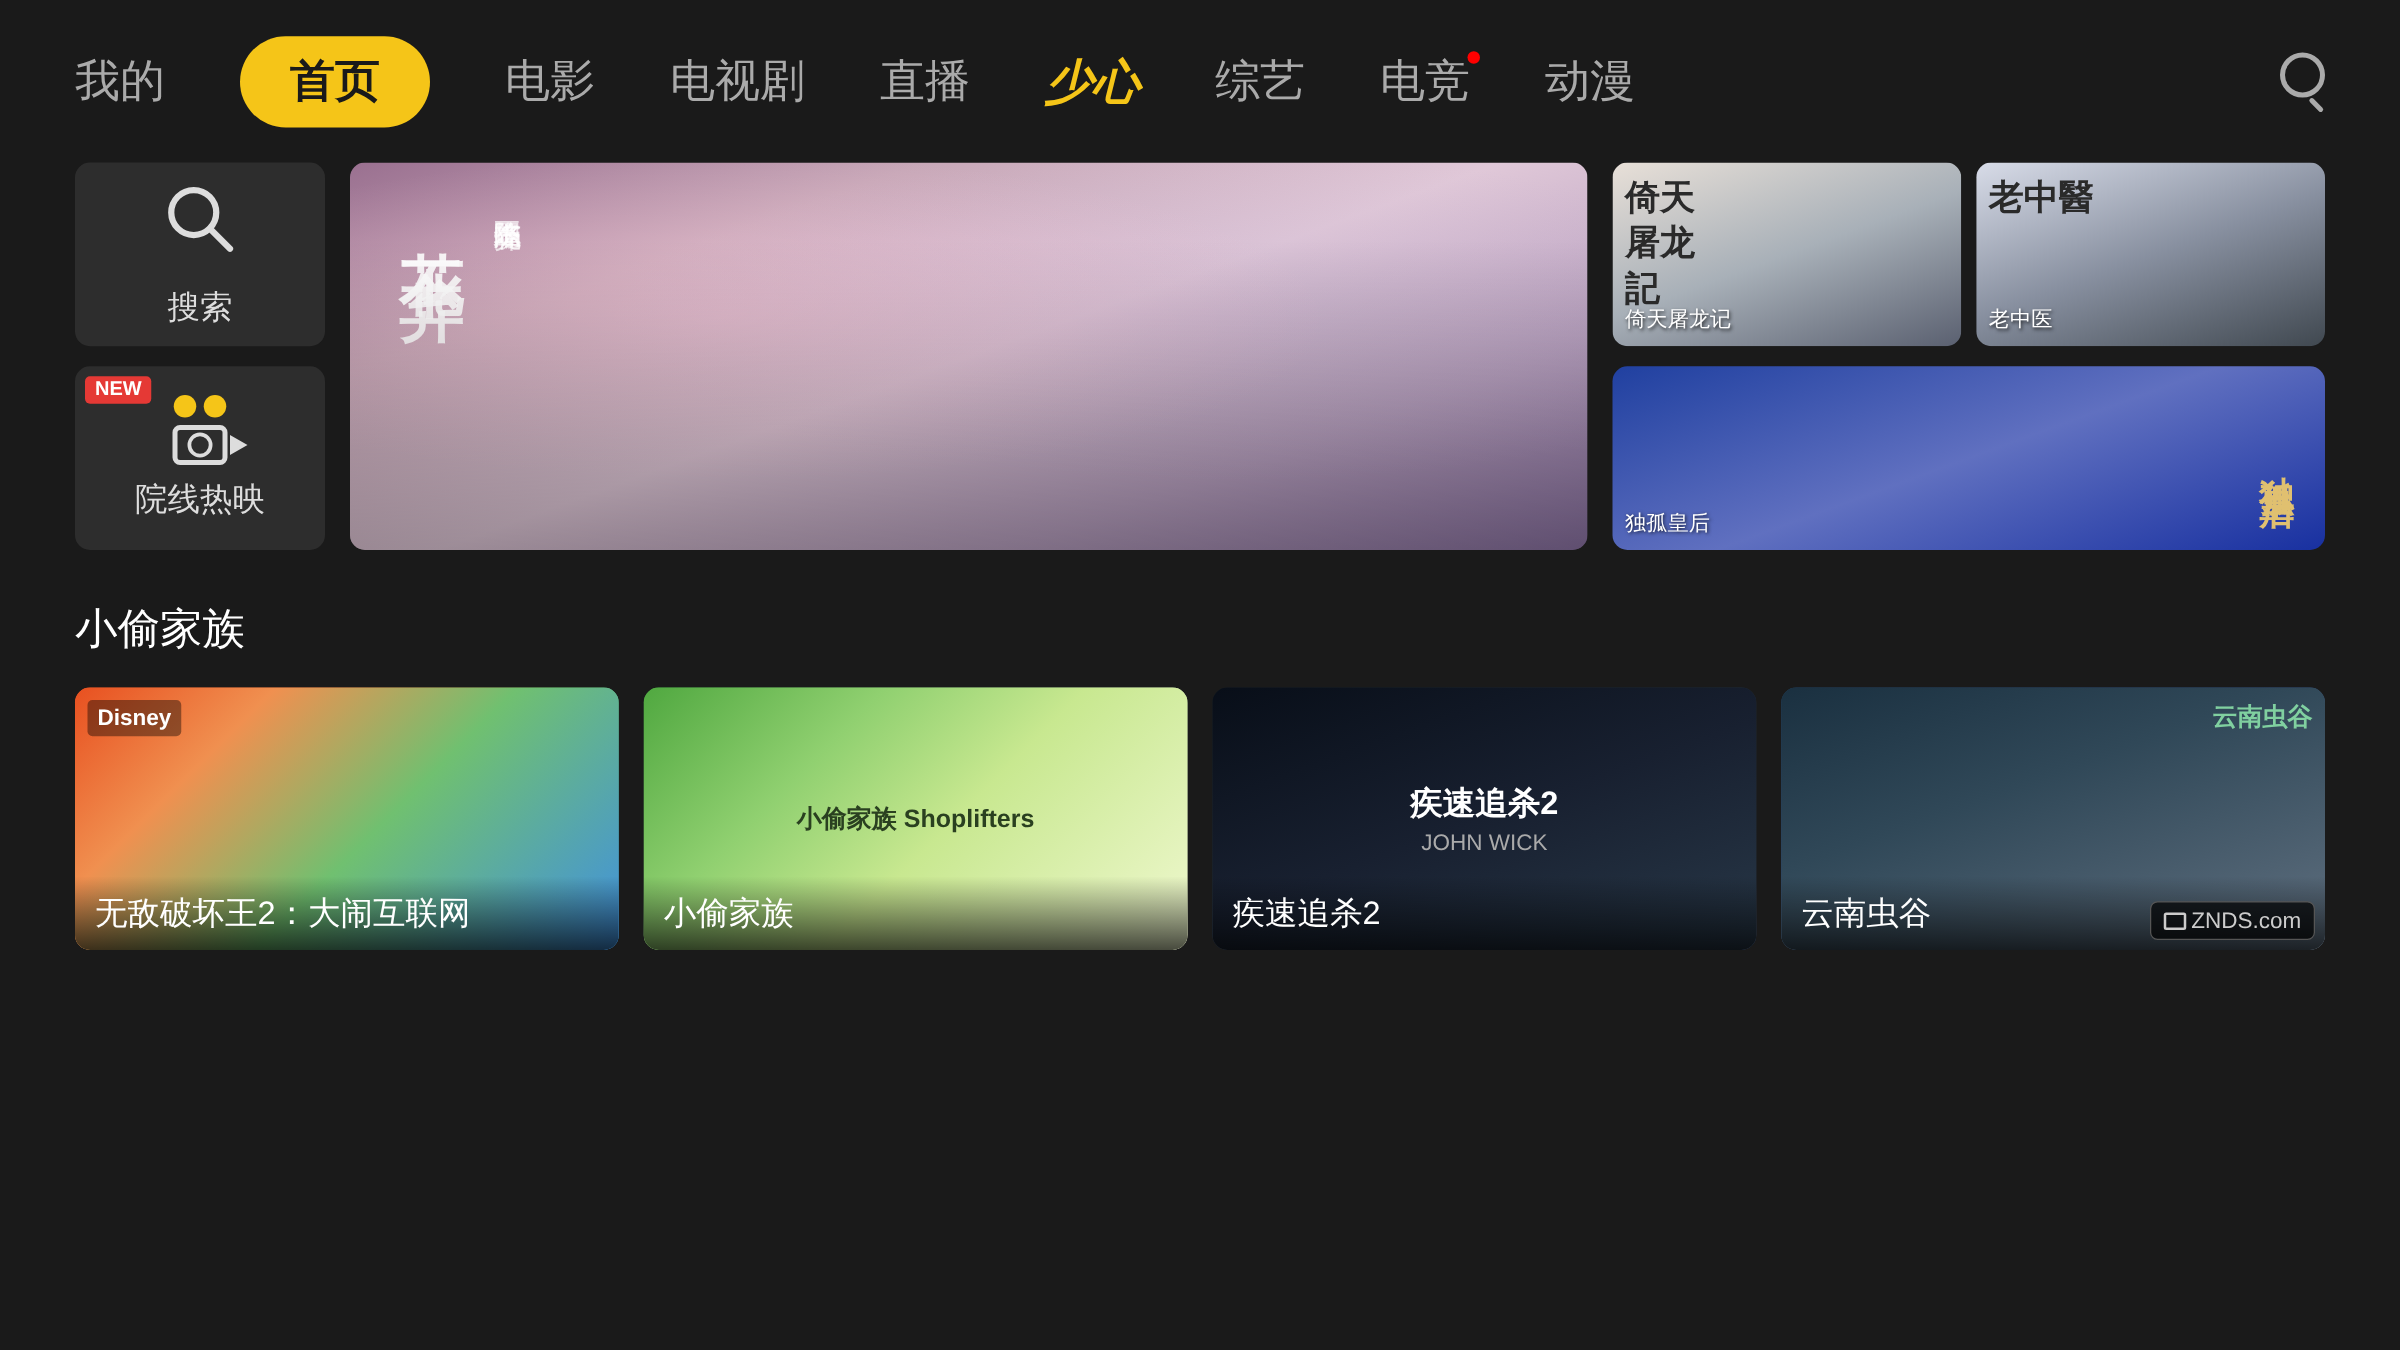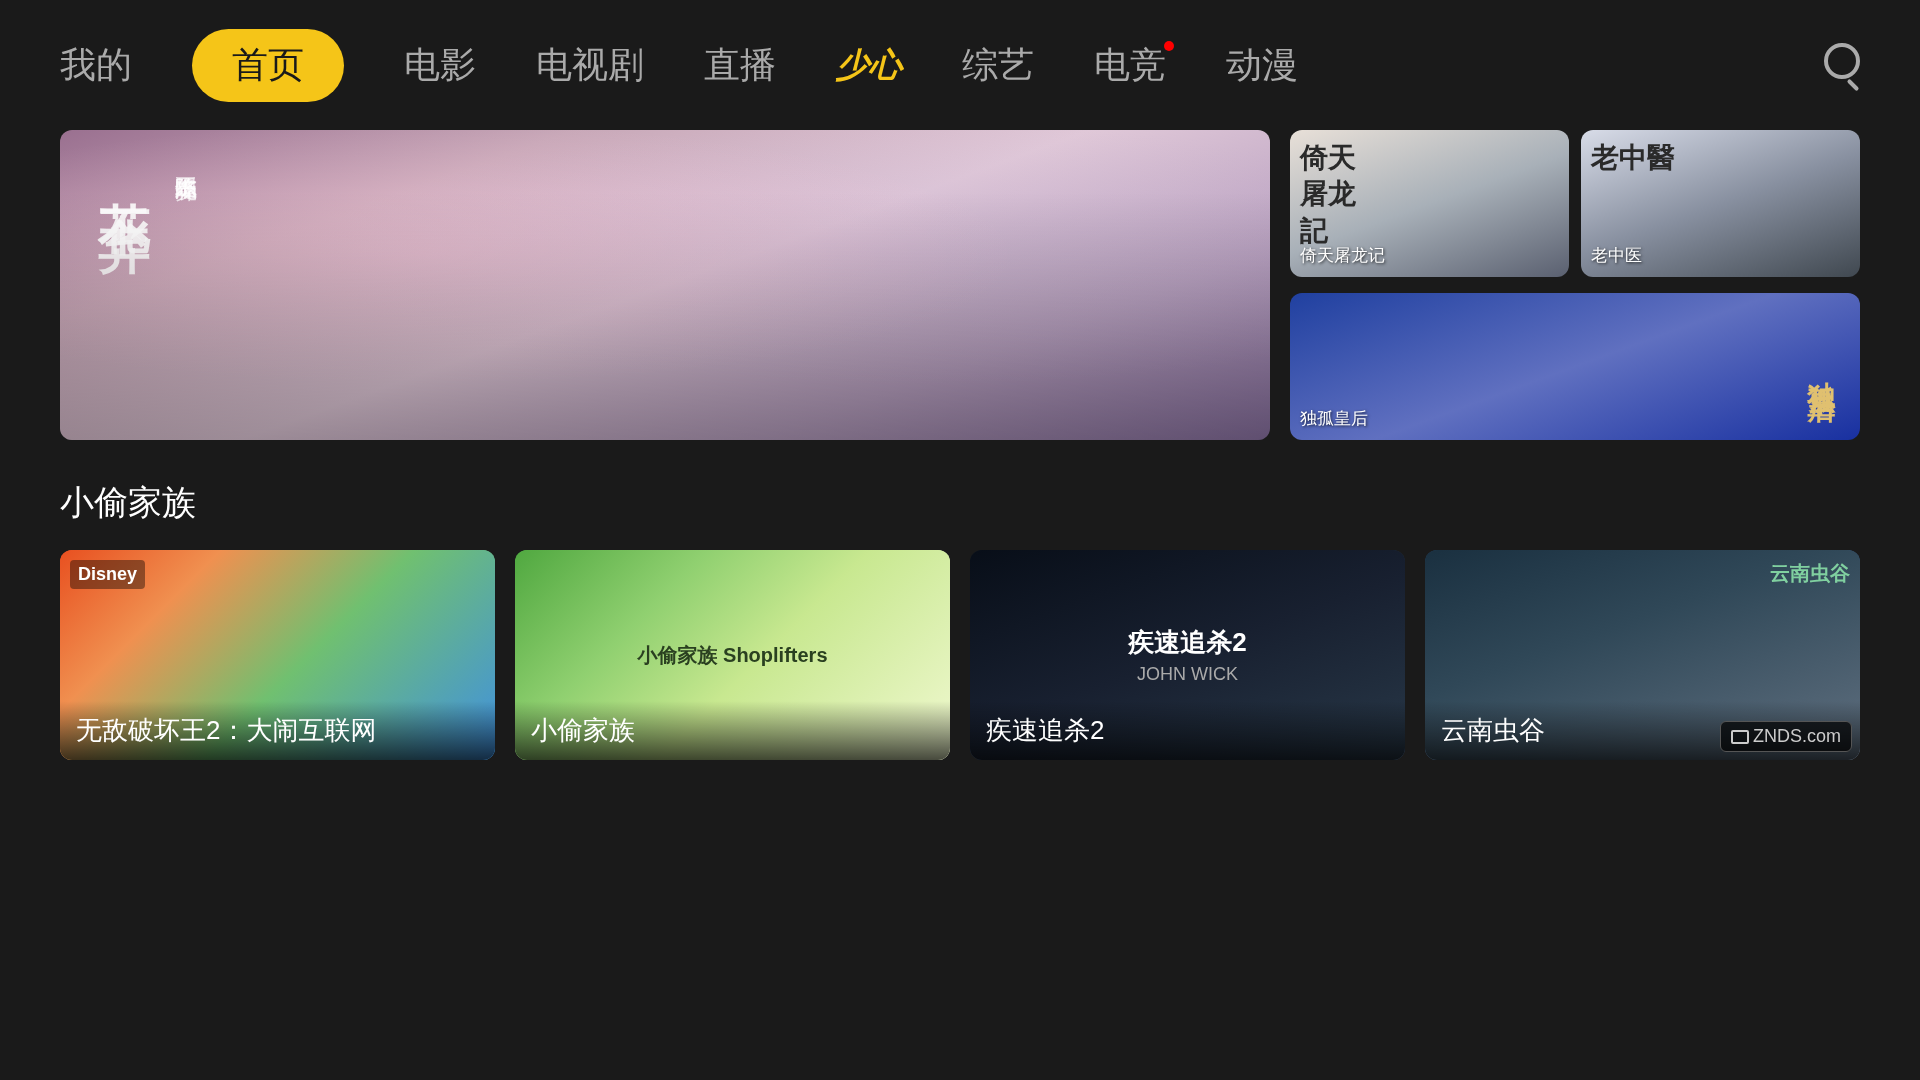--- a/index.html
+++ b/index.html
@@ -25,39 +25,39 @@
       color: #aaa;
       cursor: pointer;
       white-space: nowrap;
       position: relative;
     }
     .nav-item.active {
       background: #f5c518;
       color: #1a1a1a;
       padding: 12px 40px;
       border-radius: 50px;
-      font-weight: normal;
+      font-weight: bold;
     }
     .nav-item .red-dot {
       position: absolute;
       top: 0;
       right: -8px;
       width: 10px;
       height: 10px;
       background: red;
       border-radius: 50%;
     }
     .nav-search {
       margin-left: auto;
       font-size: 40px;
       color: #aaa;
       cursor: pointer;
     }
     .nav-logo {
-      font-size: 33px;
+      font-size: 38px;
       color: #f5c518;
       font-style: italic;
       font-weight: bold;
     }
 
     
     .main {
       padding: 0 60px;
     }
 
@@ -324,20 +324,47 @@
   <div class="nav-item">动漫</div>
   <div class="nav-search">
     <span class="search-circle"></span>
   </div>
 </nav>
 
 <div class="main">
 
   <div class="top-section">
 
+    <div class="left-buttons">
+      <div class="left-btn">
+        <div class="icon">
+          <svg width="60" height="60" viewBox="0 0 60 60">
+            <circle cx="25" cy="25" r="18" stroke="#ddd" stroke-width="5" fill="none"></circle>
+            <line x1="38" y1="38" x2="54" y2="54" stroke="#ddd" stroke-width="5" stroke-linecap="round"></line>
+          </svg>
+        </div>
+        <div class="label">搜索</div>
+      </div>
+      <div class="left-btn">
+        <span class="new-badge">NEW</span>
+        <div class="cinema-icon">
+          <div class="eyes">
+            <div class="eye"></div>
+            <div class="eye"></div>
+          </div>
+          <div style="position:relative; display:flex; align-items:center;">
+            <div class="camera-body">
+              <div class="camera-lens"></div>
+            </div>
+            <div class="camera-arrow"></div>
+          </div>
+        </div>
+        <div class="label">院线热映</div>
+      </div>
+    </div>
 
     <div class="main-banner">
       <div class="banner-poster" style="width:100%;height:100%;position:relative;">
 
         <div style="position:absolute;top:30px;left:30px;font-size:52px;font-weight:bold;color:rgba(255,255,255,0.9);writing-mode:vertical-rl;text-orientation:mixed;letter-spacing:8px;">花不弃</div>
         <div style="position:absolute;top:30px;left:110px;font-size:22px;color:rgba(255,255,255,0.7);writing-mode:vertical-rl;line-height:1.5;">花不弃陈炀陷困境</div>
 
         <div style="position:absolute;bottom:0;left:0;right:0;height:80%;background:linear-gradient(to top, rgba(0,0,0,0.3), transparent);"></div>
       </div>
     </div>

